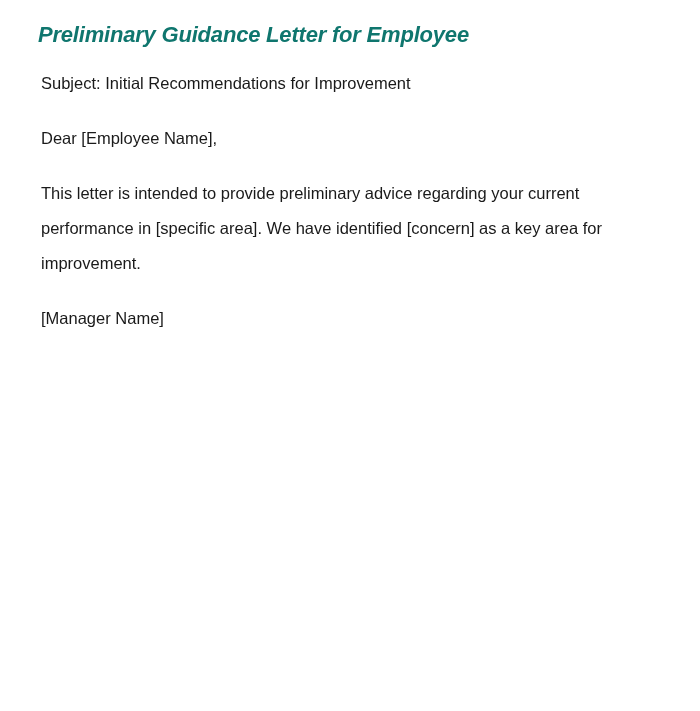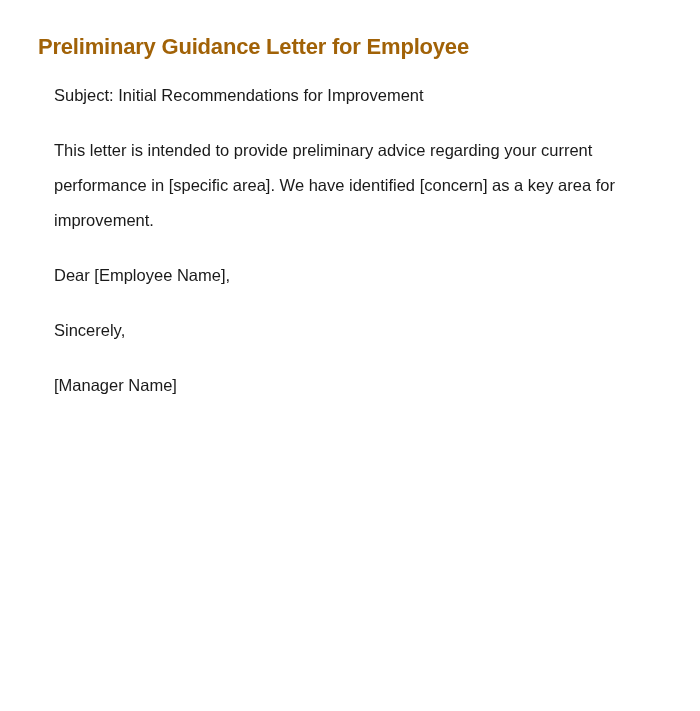--- a/index.html
+++ b/index.html
@@ -22,51 +22,51 @@
     height: 711px;
     background: #ffffff;
     padding: 20px 52px 0 38px;
   }
 
   .doc-title {
     font-size: 22px;
     font-weight: bold;
     line-height: 30px;
     letter-spacing: -0.2px;
-    color: #a16207;
-    margin: 12px 0 16px 0;
+    color: #0f766e;
+    margin: 0 0 16px 0;
+    font-style: italic;
   }
 
   .doc-paragraph {
     font-size: 16.5px;
     font-weight: normal;
     line-height: 35px;
     color: #1a1a1a;
-    margin: 0 0 20px 16px;
+    margin: 0 0 20px 3px;
     max-width: 604px;
     white-space: pre-wrap;
   }
 
   .doc-paragraph:last-child {
     margin-bottom: 0;
   }
 </style>
 </head>
 <body>
 
 <div class="page">
 
   <h1 class="doc-title">Preliminary Guidance Letter for Employee</h1>
 
   <p class="doc-paragraph">Subject: Initial Recommendations for Improvement</p>
 
+  <p class="doc-paragraph">Dear [Employee Name],</p>
+
   <p class="doc-paragraph">This letter is intended to provide preliminary advice regarding your current performance in [specific area]. We have identified [concern] as a key area for improvement.</p>
-
-  <p class="doc-paragraph">Dear [Employee Name],</p>
 
 
 
-  <p class="doc-paragraph">Sincerely,</p>
 
   <p class="doc-paragraph">[Manager Name]</p>
 
 
 </div>
 
 </body></html>

